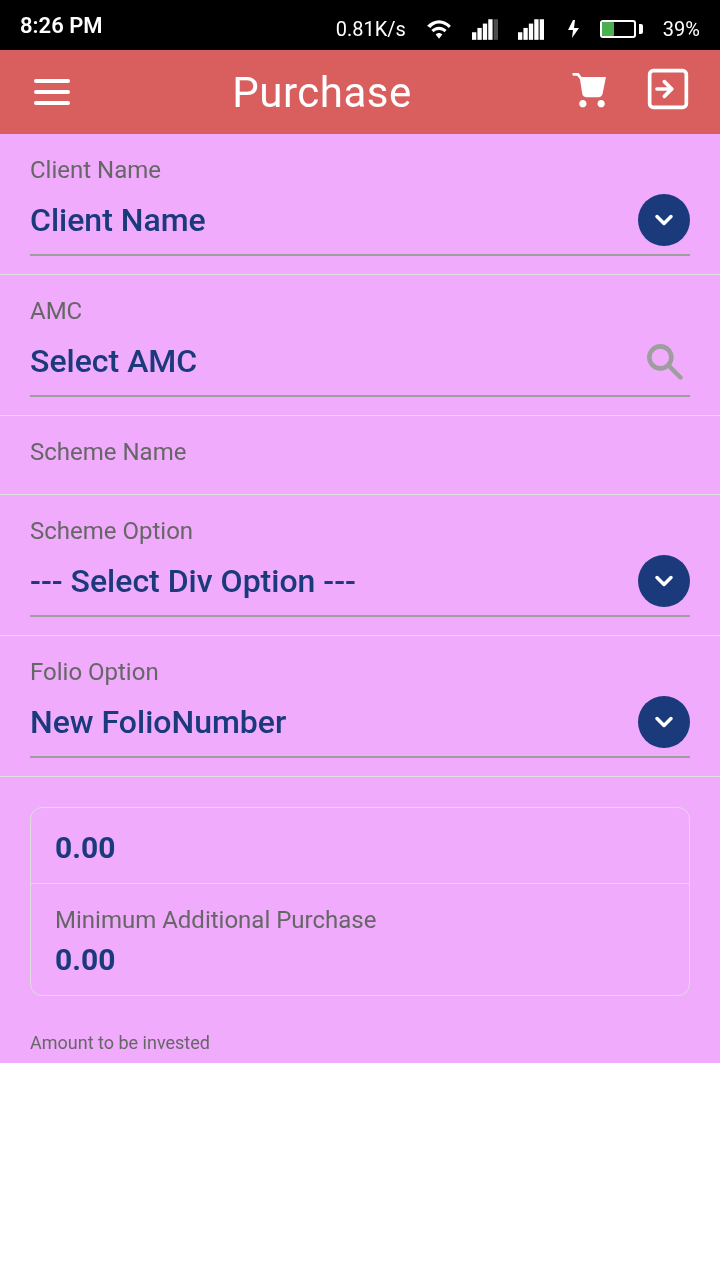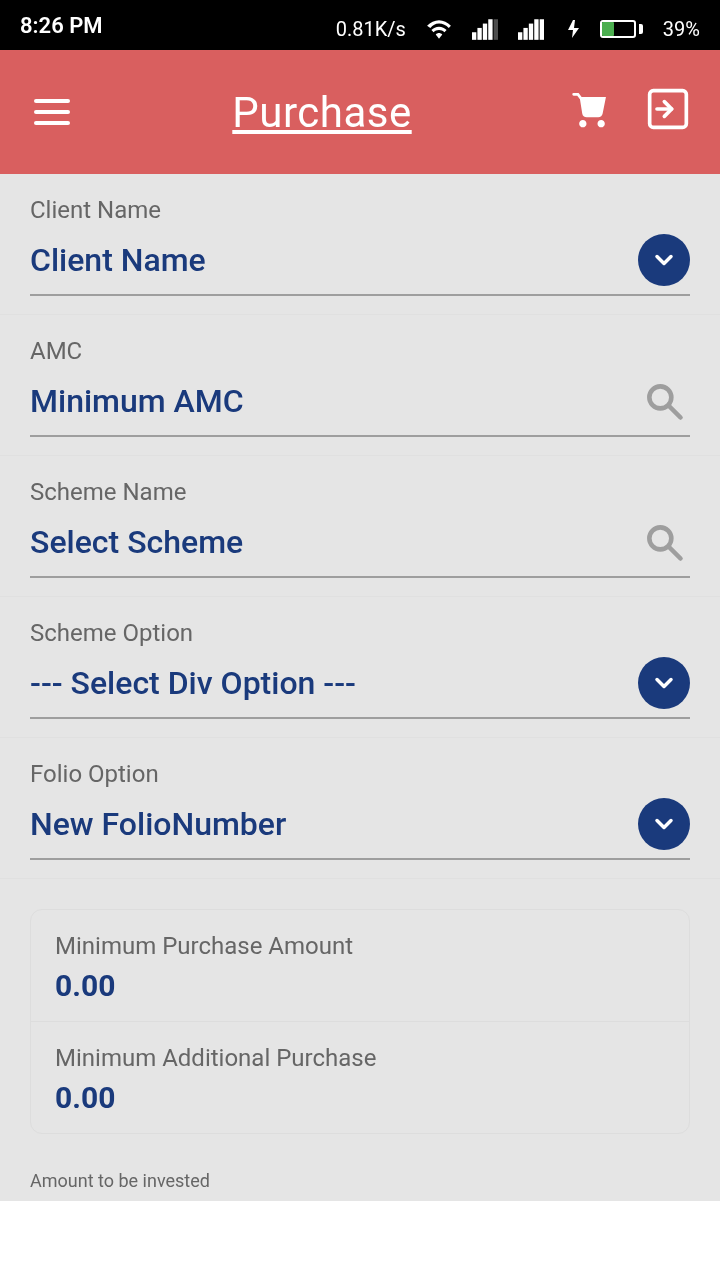--- a/index.html
+++ b/index.html
@@ -57,27 +57,26 @@
       height: 10px;
       background: #fff;
       border-radius: 0 2px 2px 0;
       display: inline-block;
       vertical-align: middle;
     }
 
     
     .app-bar {
       width: 100%;
-      height: 124px;
+      height: 84px;
       background: #d95f5f;
       display: flex;
       align-items: center;
       padding: 0 24px;
       color: #fff;
-      text-decoration: underline;
     }
     .hamburger-icon {
       display: flex;
       flex-direction: column;
       gap: 7px;
       cursor: pointer;
       padding: 10px;
     }
     .hamburger-icon span {
       display: block;
@@ -107,21 +106,21 @@
     
     .cart-svg, .exit-svg {
       width: 44px;
       height: 44px;
       fill: #fff;
     }
 
     
     .form-content {
       width: 100%;
-      background: #e5e5e5;
+      background: #f0abfc;
       padding: 0;
     }
 
     
     .form-field {
       padding: 22px 30px 18px 30px;
       border-bottom: 1px solid #e0e0e0;
     }
     .field-label {
       font-size: 24px;
@@ -283,41 +282,32 @@
         <svg viewBox="0 0 24 24">
           <path d="M6 9l6 6 6-6" stroke="white" stroke-width="3" fill="none" stroke-linecap="round" stroke-linejoin="round"></path>
         </svg>
       </div>
     </div>
   </div>
 
   <div class="form-field">
     <div class="field-label">AMC</div>
     <div class="field-value-row">
-      <span class="field-value">Minimum AMC</span>
+      <span class="field-value">Select AMC</span>
       <div class="search-btn">
         <svg viewBox="0 0 24 24">
           <circle cx="10" cy="10" r="6" stroke="#9e9e9e" stroke-width="2.5" fill="none"></circle>
           <line x1="15" y1="15" x2="21" y2="21" stroke="#9e9e9e" stroke-width="2.5" stroke-linecap="round"></line>
         </svg>
       </div>
     </div>
   </div>
 
   <div class="form-field">
     <div class="field-label">Scheme Name</div>
-    <div class="field-value-row">
-      <span class="field-value">Select Scheme</span>
-      <div class="search-btn">
-        <svg viewBox="0 0 24 24">
-          <circle cx="10" cy="10" r="6" stroke="#9e9e9e" stroke-width="2.5" fill="none"></circle>
-          <line x1="15" y1="15" x2="21" y2="21" stroke="#9e9e9e" stroke-width="2.5" stroke-linecap="round"></line>
-        </svg>
-      </div>
-    </div>
   </div>
 
   <div class="form-field">
     <div class="field-label">Scheme Option</div>
     <div class="field-value-row">
       <span class="field-value">--- Select Div Option ---</span>
       <div class="dropdown-btn">
         <svg viewBox="0 0 24 24">
           <path d="M6 9l6 6 6-6" stroke="white" stroke-width="3" fill="none" stroke-linecap="round" stroke-linejoin="round"></path>
         </svg>
@@ -332,21 +322,20 @@
       <div class="dropdown-btn">
         <svg viewBox="0 0 24 24">
           <path d="M6 9l6 6 6-6" stroke="white" stroke-width="3" fill="none" stroke-linecap="round" stroke-linejoin="round"></path>
         </svg>
       </div>
     </div>
   </div>
 
   <div class="info-card">
     <div class="info-card-row">
-      <div class="info-card-label">Minimum Purchase Amount</div>
       <div class="info-card-value">0.00</div>
     </div>
     <div class="info-card-row">
       <div class="info-card-label">Minimum Additional Purchase</div>
       <div class="info-card-value">0.00</div>
     </div>
   </div>
 
   <div class="bottom-label">Amount to be invested</div>
 

